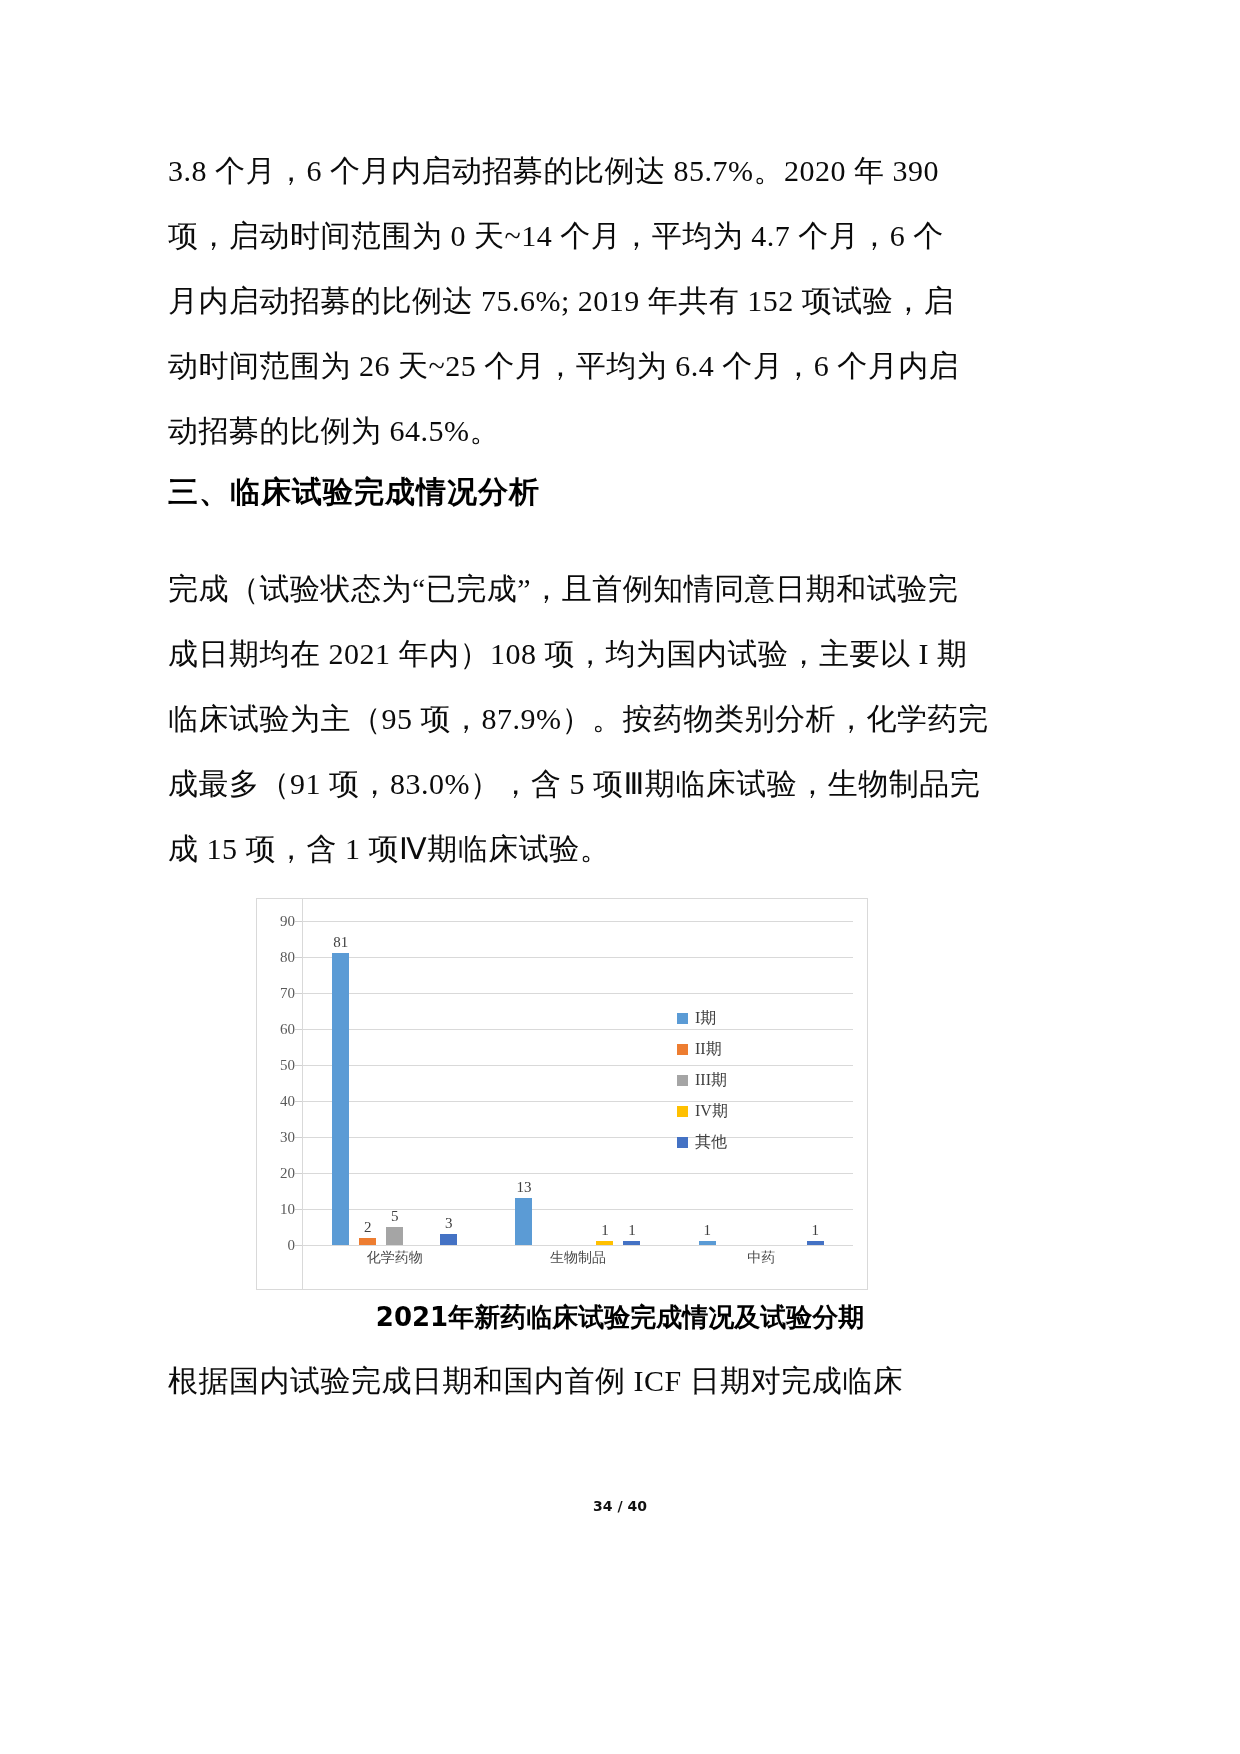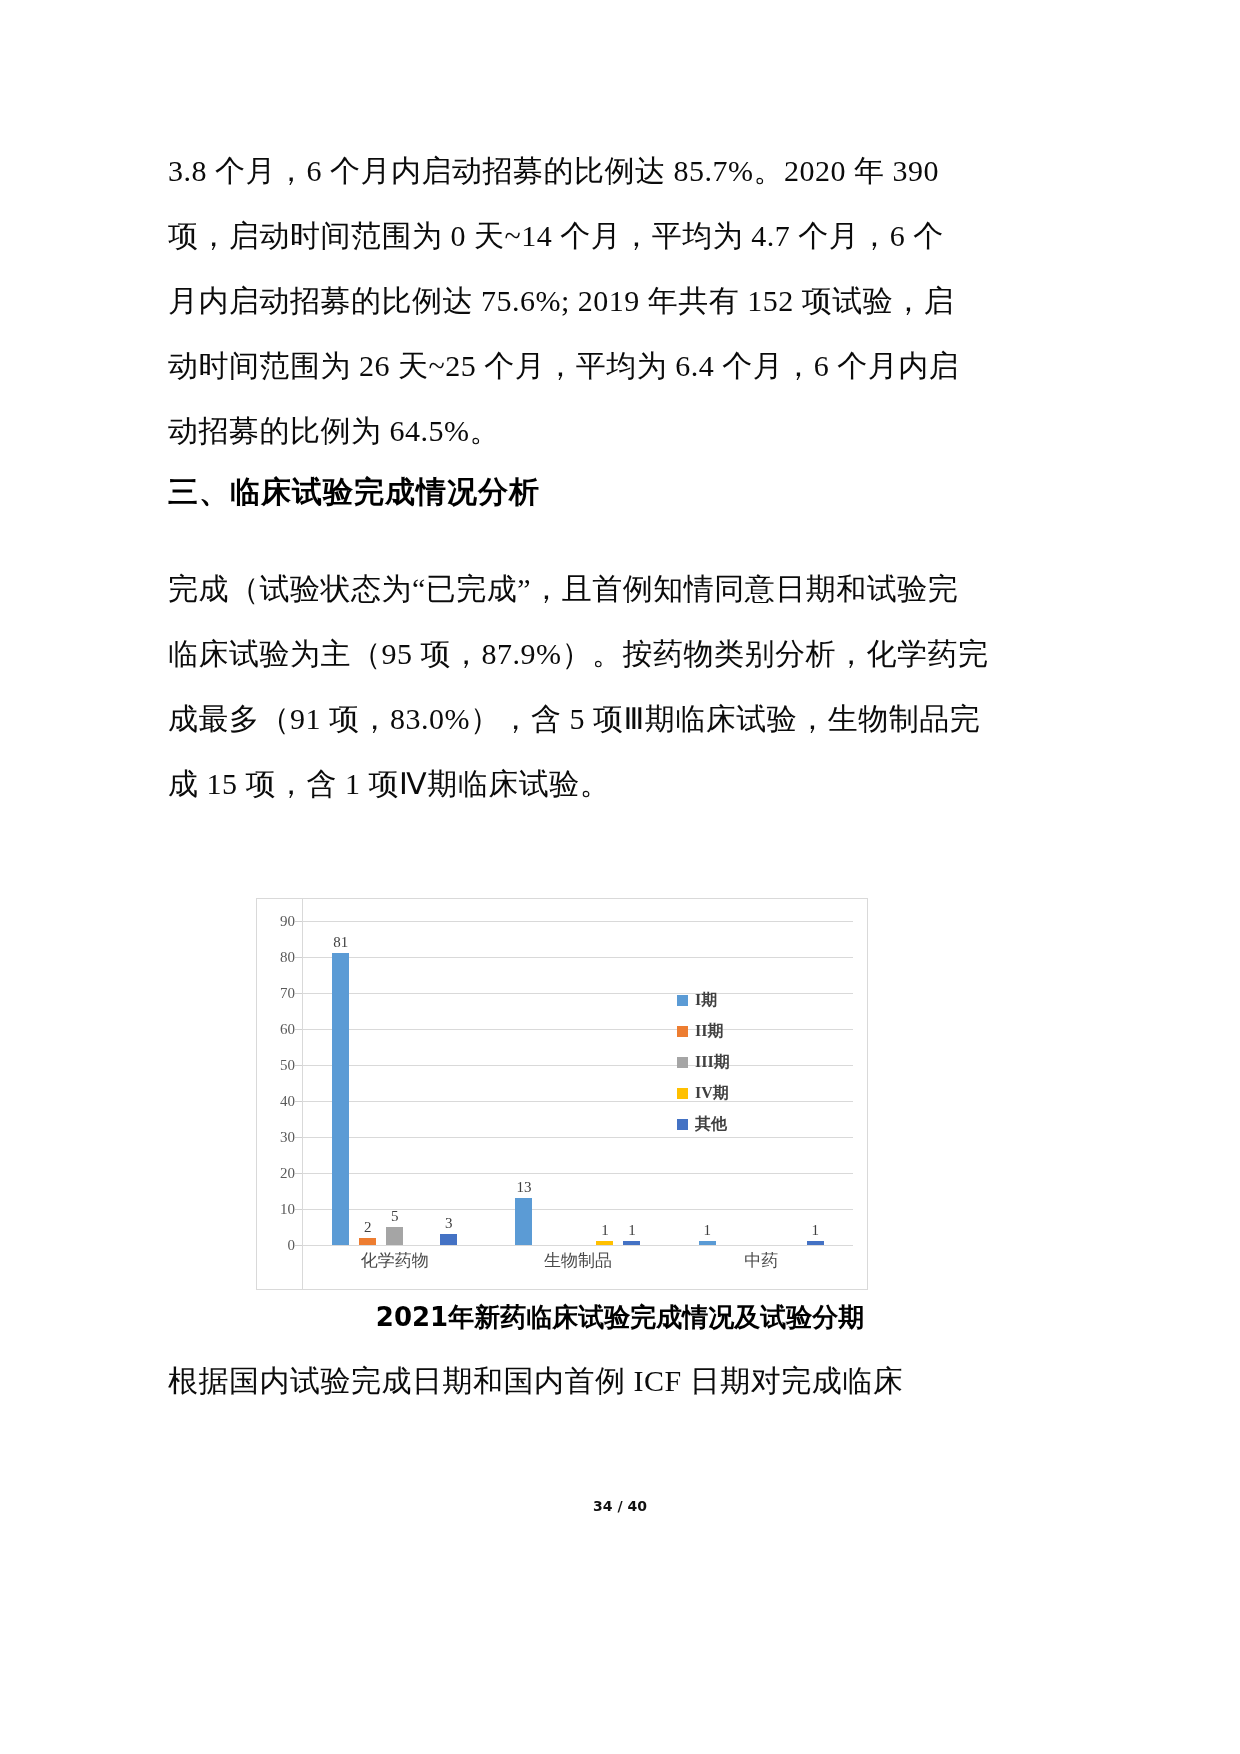--- a/index.html
+++ b/index.html
@@ -127,29 +127,28 @@
     position:absolute;
     left:46px; right:14px;
     bottom:12px;
     height:28px;
     display:flex;
   }
   .xlabel {
     flex:1 1 0;
     text-align:center;
     font-family:"Liberation Serif", serif;
-    font-size:17px;
+    font-size:14px;
     color:#4a4a4a;
   }
   .legend {
     position:absolute;
     left:420px;
-    top:86px;
+    top:104px;
     width:92px;
-    font-weight:bold;
   }
   .legend-item {
     display:flex;
     align-items:center;
     height:31px;
   }
   .legend-swatch {
     width:11px; height:11px;
     margin-right:7px;
     flex:0 0 auto;
@@ -204,20 +203,21 @@
     </p>
   </div>
 
   <div class="body-col" style="top:460px;">
     <h2 class="sec-head">三、临床试验完成情况分析</h2>
   </div>
 
   <div class="body-col" style="top:556px;">
     <p class="para">
       <span class="para-line">完成（试验状态为“已完成”，且首例知情同意日期和试验完</span>
+      <span class="para-line">成日期均在 2021 年内）108 项，均为国内试验，主要以 I 期</span>
       <span class="para-line">临床试验为主（95 项，87.9%）。按药物类别分析，化学药完</span>
       <span class="para-line">成最多（91 项，83.0%），含 5 项Ⅲ期临床试验，生物制品完</span>
       <span class="para-line">成 15 项，含 1 项Ⅳ期临床试验。</span>
     </p>
   </div>
 
   <div class="chart-wrap">
     <div class="plot">
       <div class="axis-line-left"></div>
       <div class="plot-area" id="plot-area">

